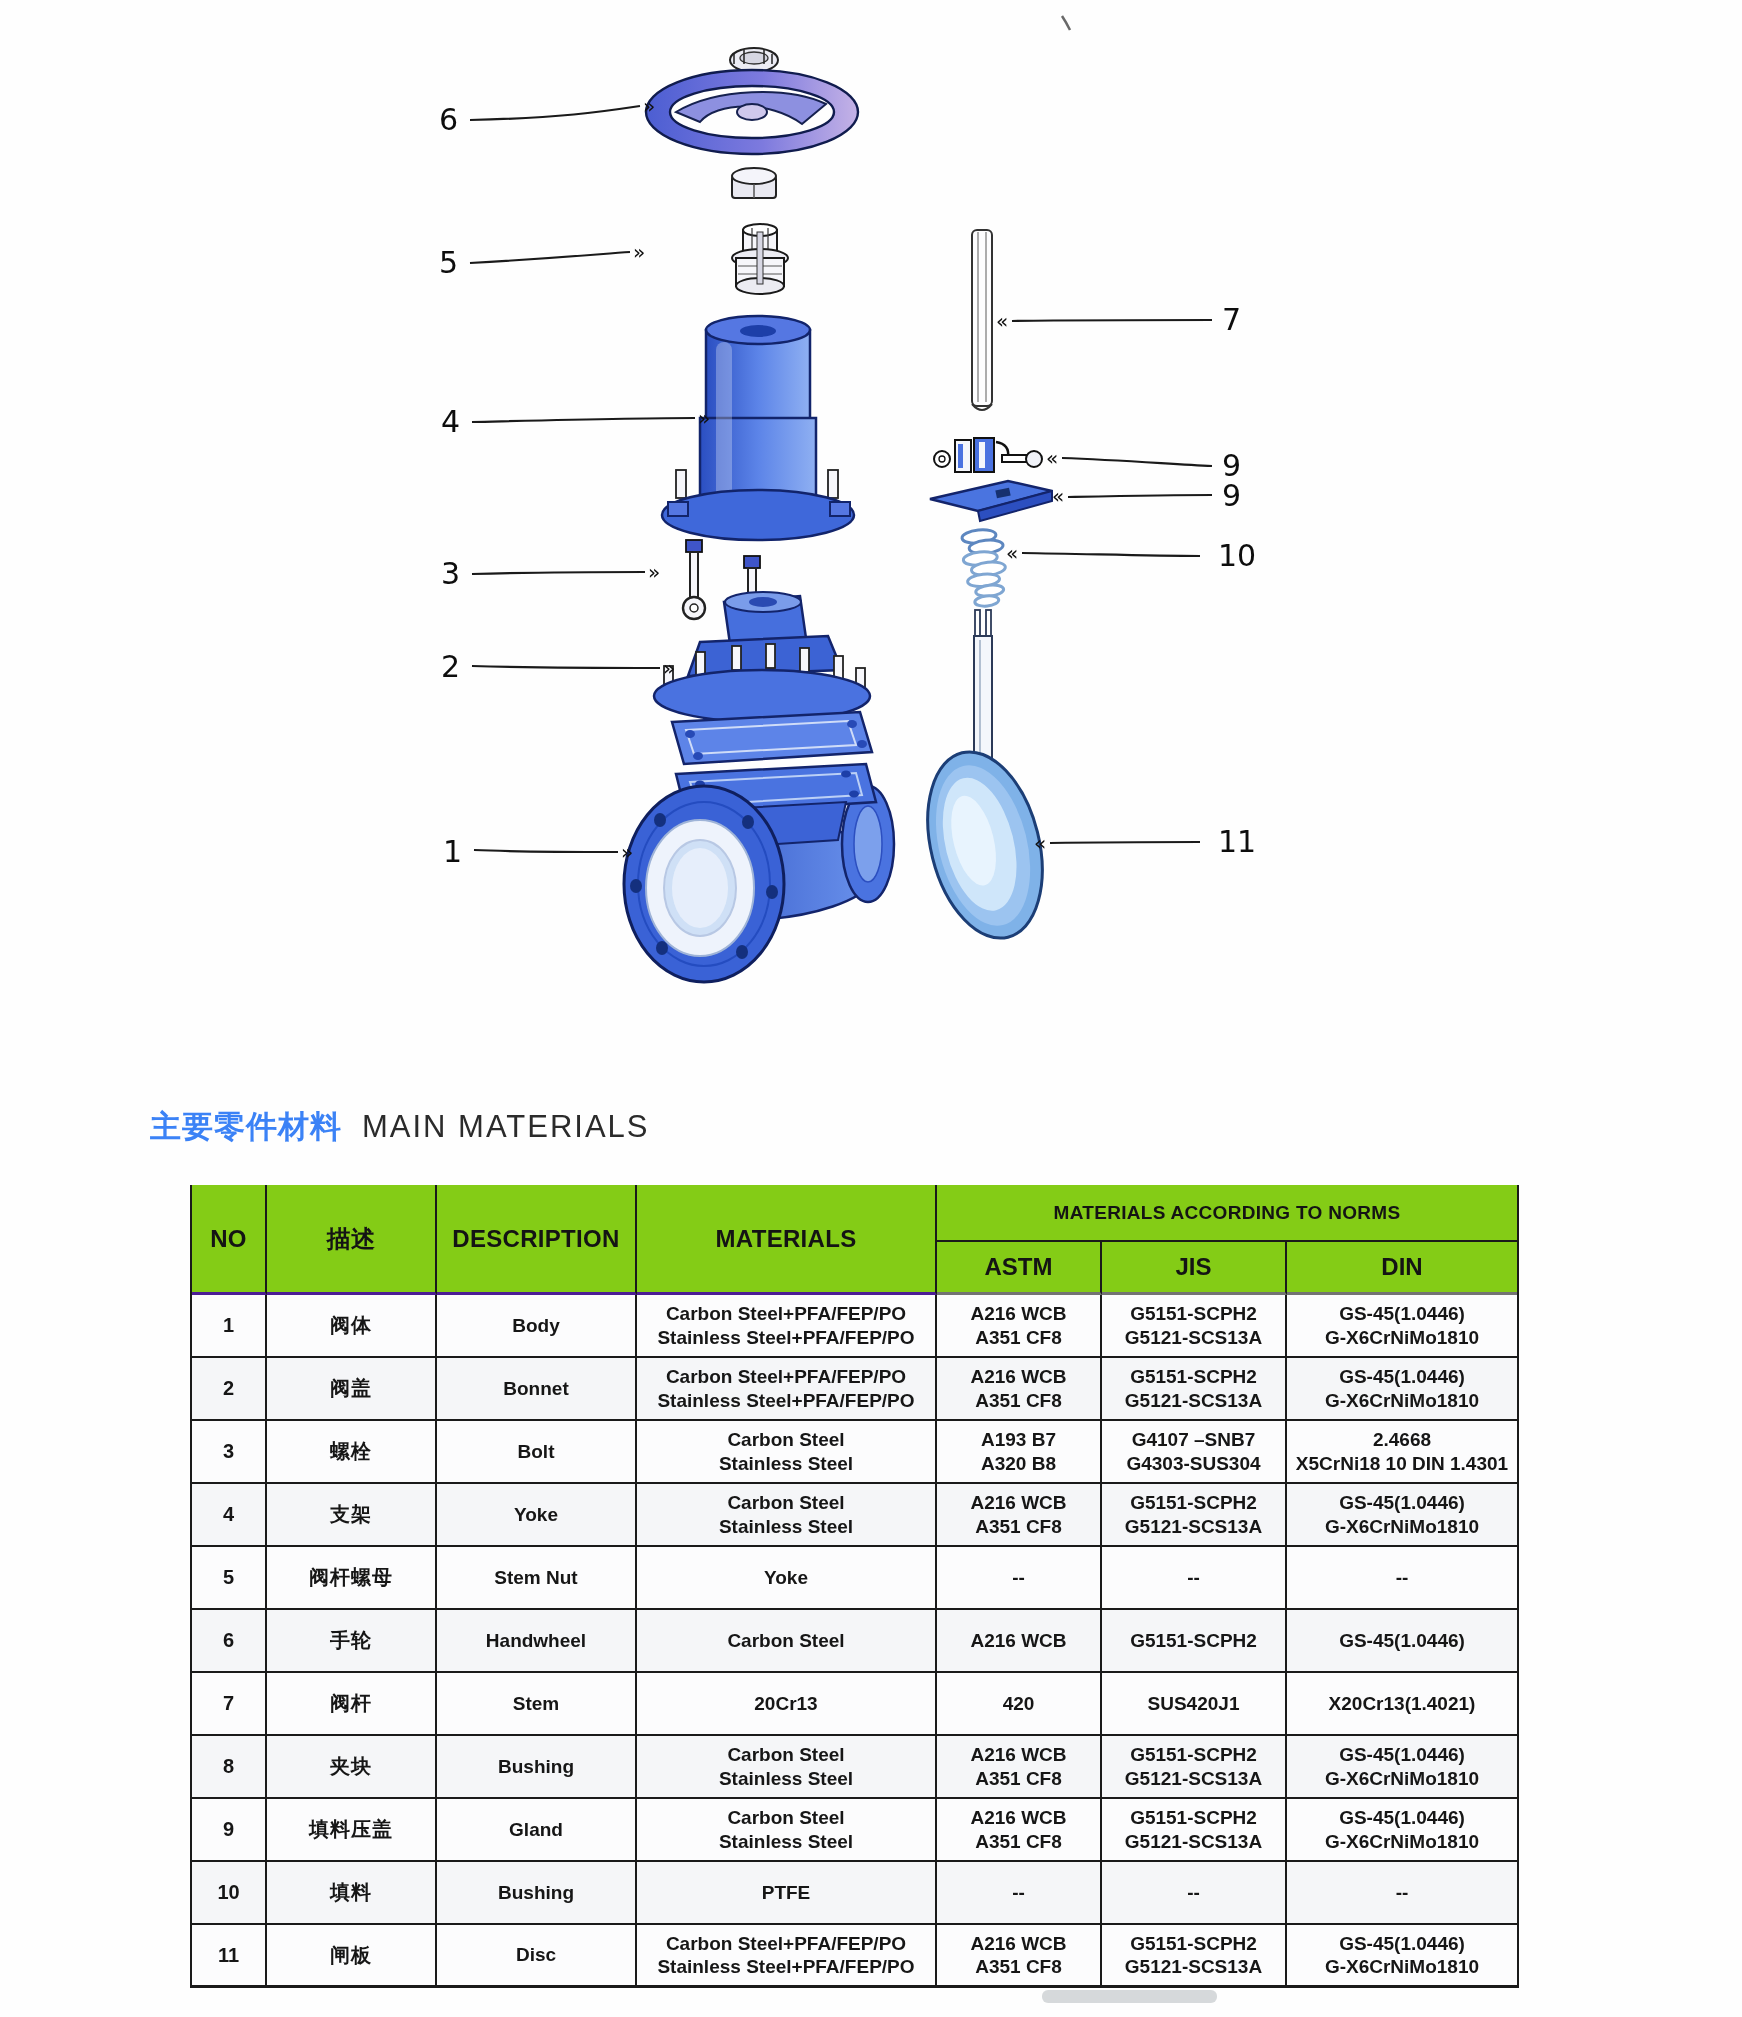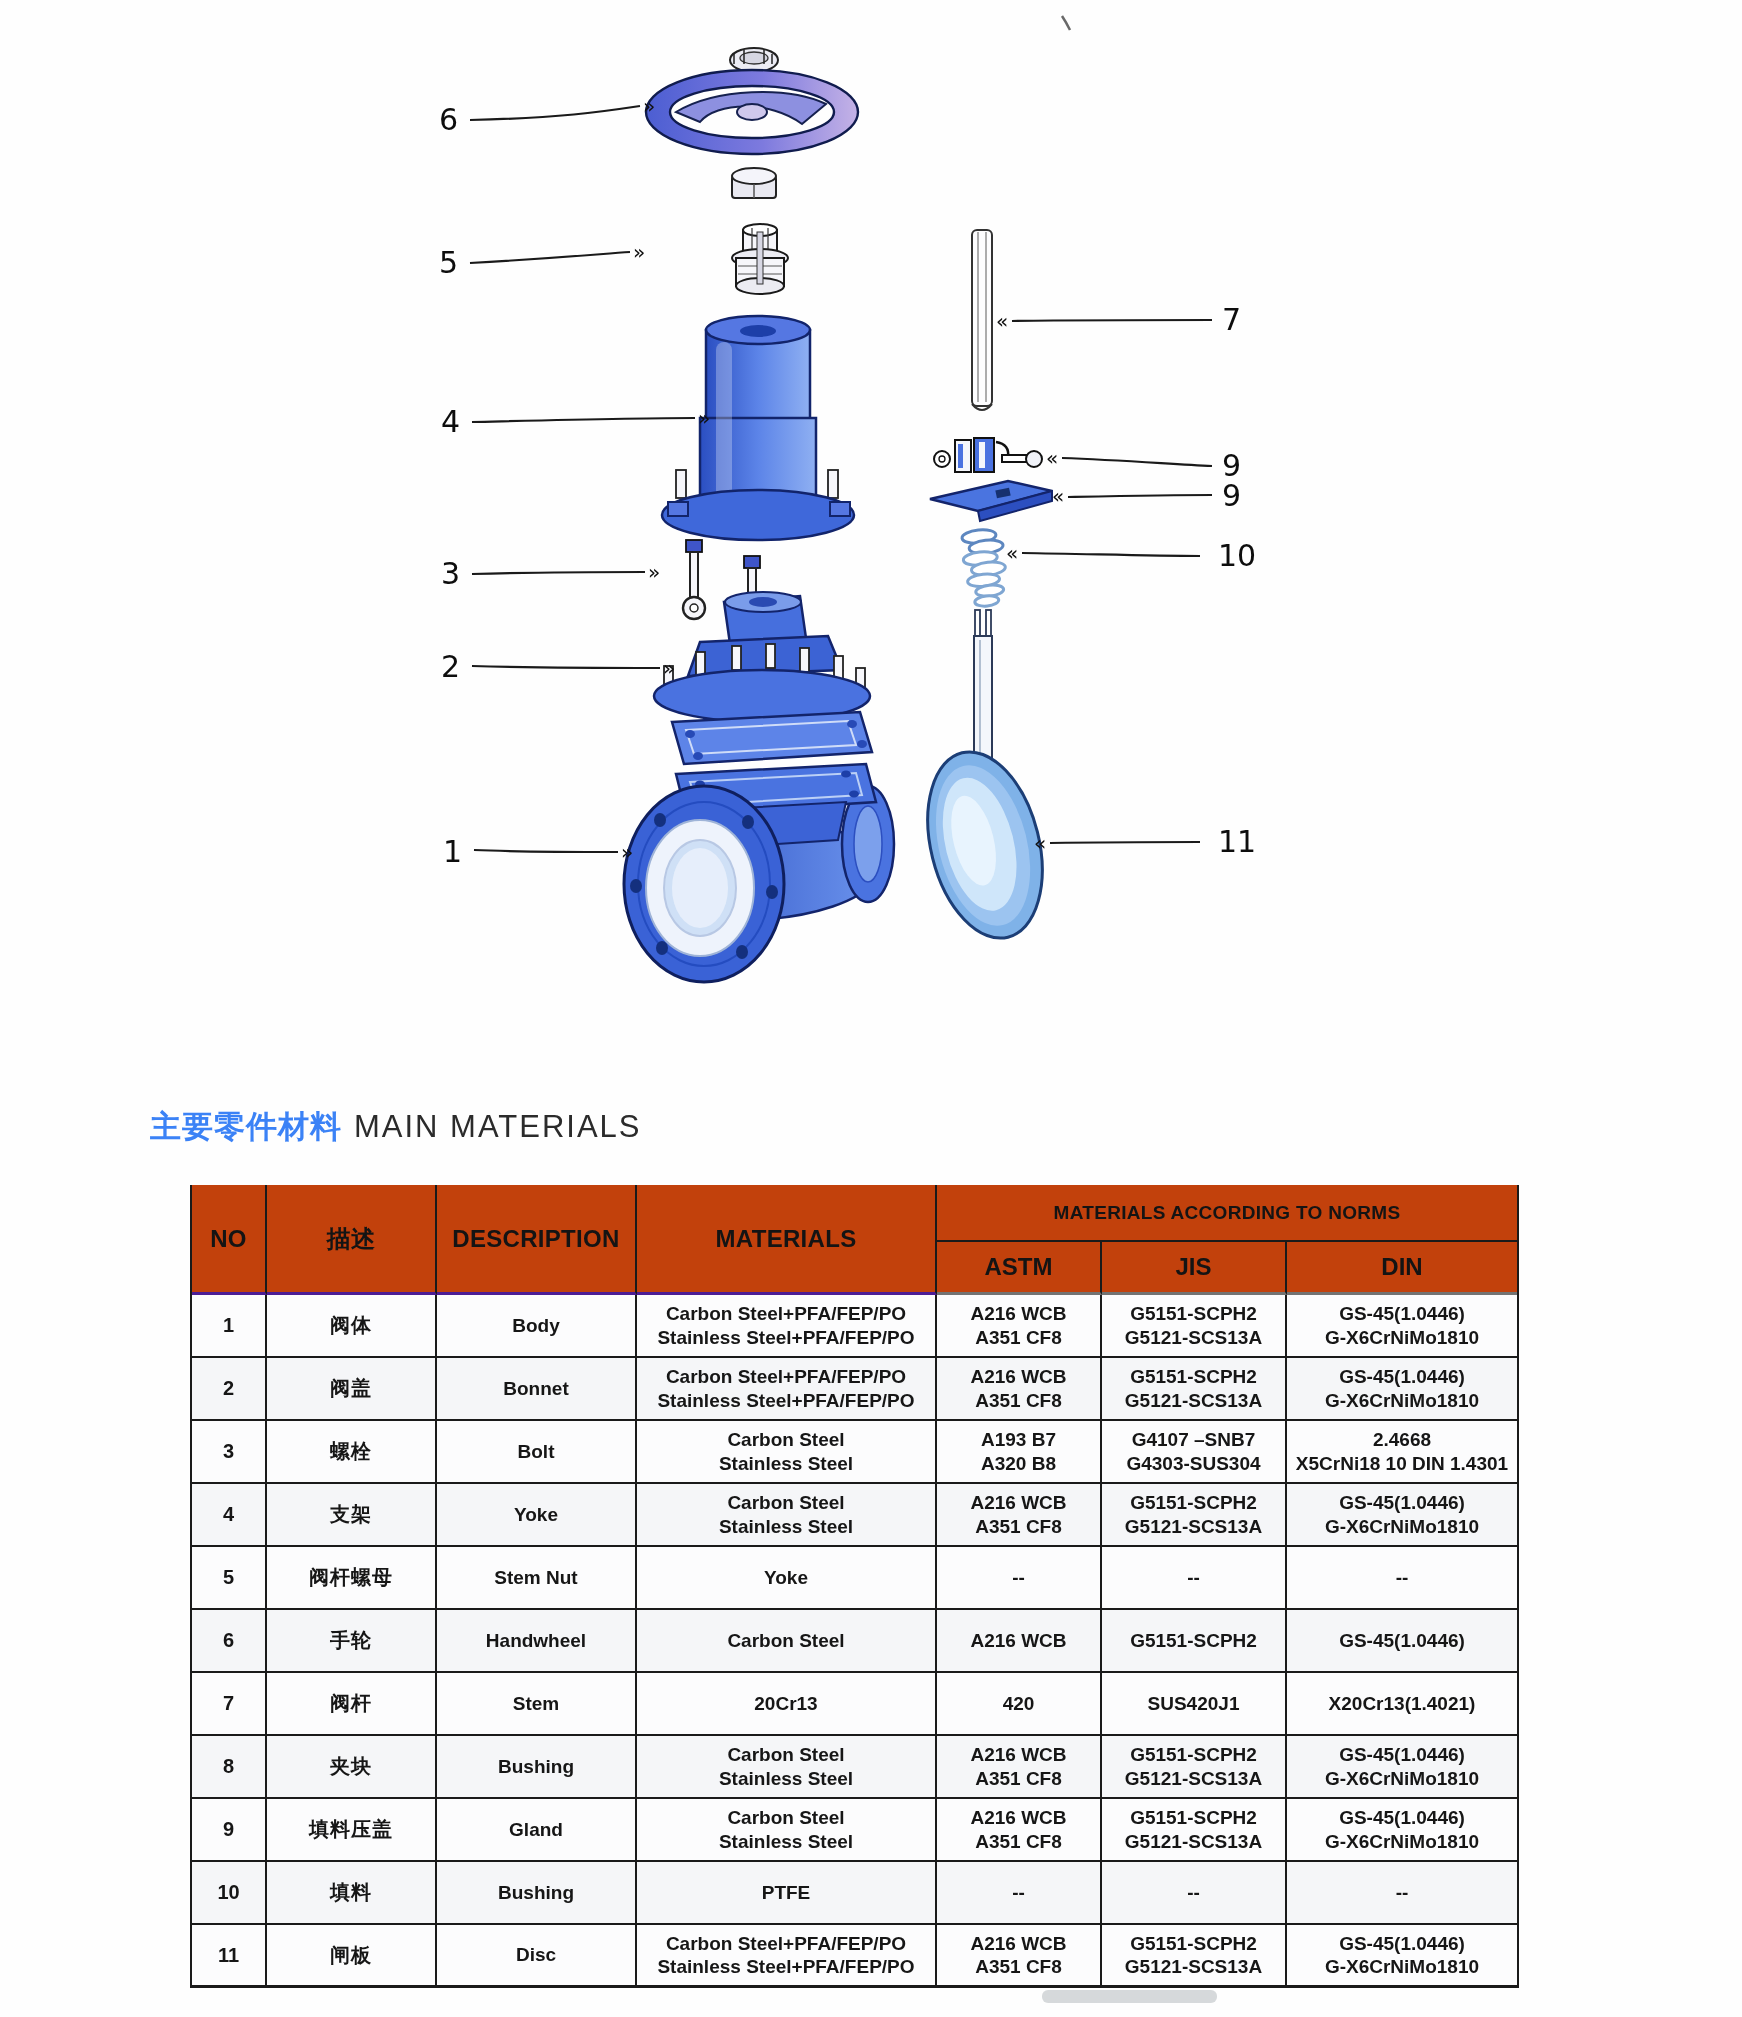--- a/index.html
+++ b/index.html
@@ -3,28 +3,28 @@
 <meta charset="utf-8">
 <style>
   html,body{margin:0;padding:0;background:#ffffff;}
   .page{position:relative;width:1742px;height:2017px;background:#fefefe;overflow:hidden;
         font-family:"Liberation Sans",sans-serif;color:#141414;}
   
   .diagram{position:absolute;left:0;top:0;width:1742px;height:1080px;}
   
   .title{position:absolute;left:150px;top:1106px;white-space:nowrap;}
   .title .zh{font-size:31px;font-weight:bold;letter-spacing:1px;color:#3b82f6;}
-  .title .en{font-size:31px;font-weight:normal;letter-spacing:2px;color:#2b2b2b;margin-left:12px;}
+  .title .en{font-size:31px;font-weight:normal;letter-spacing:2px;color:#2b2b2b;margin-left:20px;}
   
   .mtable{position:absolute;left:190px;top:1185px;width:1329px;
           --cols:75px 170px 200px 300px 165px 185px 230px;
           border-left:2px solid #1a1a1a;border-right:2px solid #1a1a1a;box-sizing:border-box;}
   .thead{display:grid;grid-template-columns:var(--cols);grid-template-rows:57px 53px;}
   .hcell{box-sizing:border-box;display:flex;align-items:center;justify-content:center;text-align:right;
-         border-right:2px solid #1a1a1a;font-weight:bold;background:#c2410c;}
+         border-right:2px solid #1a1a1a;font-weight:bold;background:#84cc16;}
   .hbig{grid-row:1/3;border-bottom:3px solid #4c1d95;font-size:24px;letter-spacing:.3px;}
   .hnorms{grid-column:5/8;grid-row:1;border-right:none;border-bottom:2px solid #1a1a1a;font-size:19px;letter-spacing:.3px;}
   .hsub{grid-row:2;border-bottom:3px solid #737373;font-size:24px;}
   .hsub.last,.hbig.nobr{border-right:none;}
   .trow{display:grid;grid-template-columns:var(--cols);height:63px;}
   .trow.alt .cell{background:#f5f6f8;}
   .cell{box-sizing:border-box;display:flex;flex-direction:column;align-items:center;justify-content:center;
         text-align:center;border-right:2px solid #1a1a1a;border-bottom:2px solid #1a1a1a;
         background:#fcfcfd;padding:2px 4px;overflow:hidden;}
   .cell:last-child{border-right:none;}

